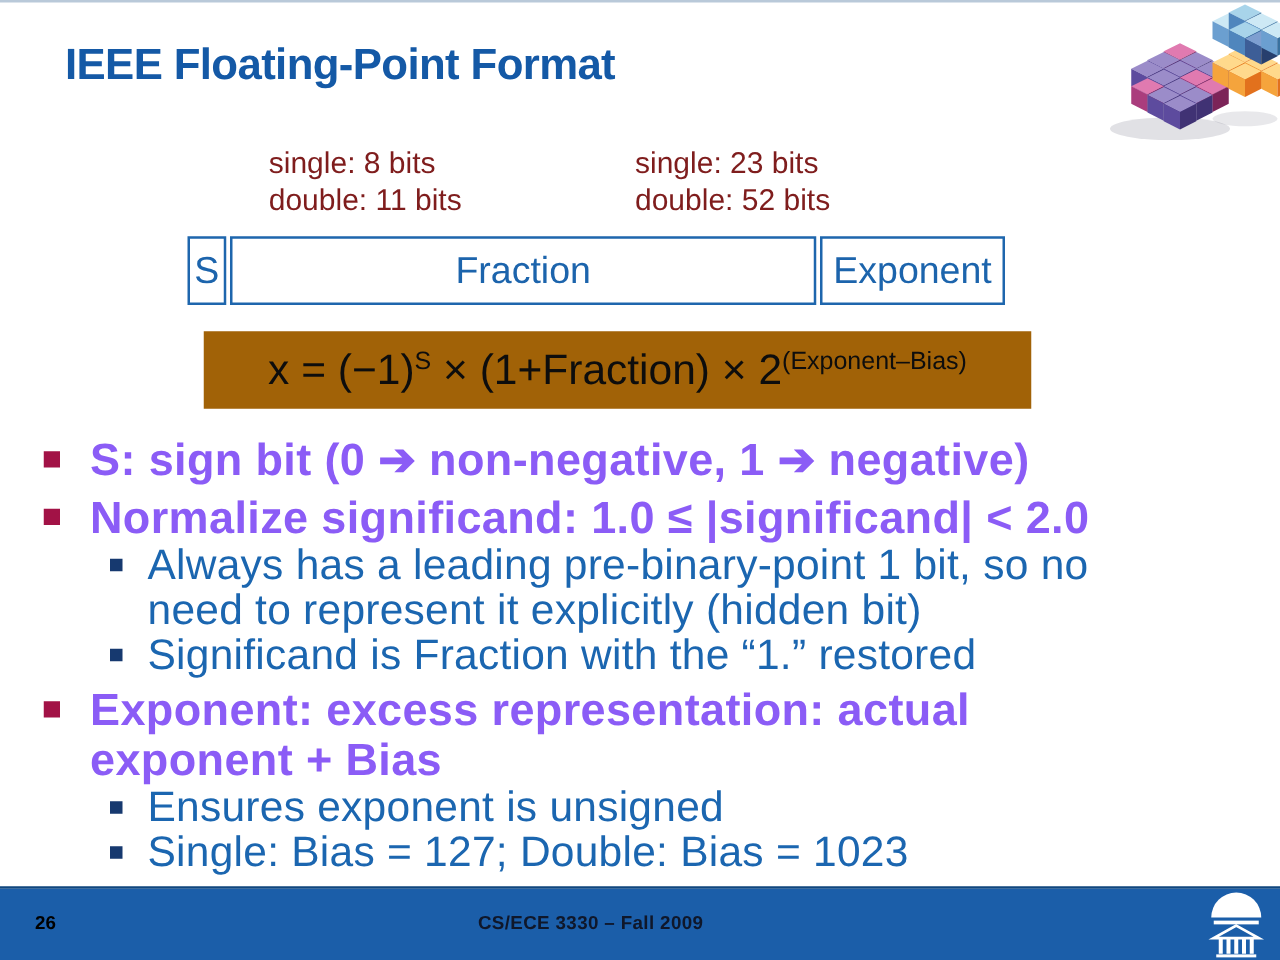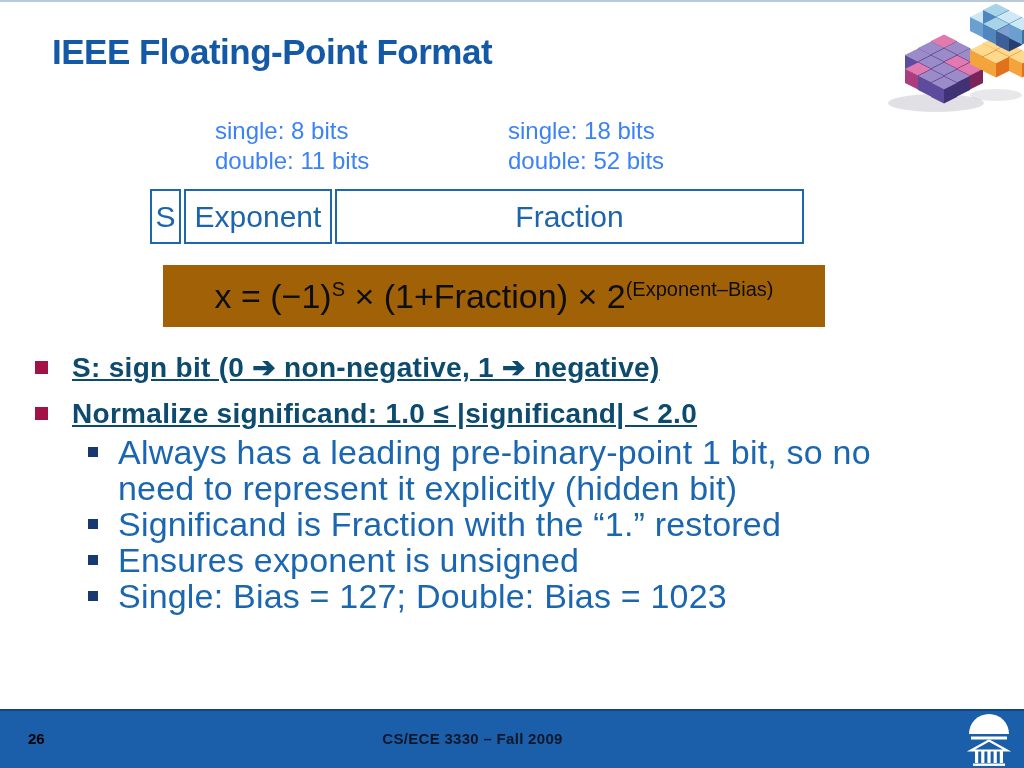--- a/index.html
+++ b/index.html
@@ -5,41 +5,41 @@
   html,body{margin:0;padding:0;background:#fff;}
   .slide{position:relative;width:1024px;height:768px;background:#ffffff;overflow:hidden;
          font-family:"Liberation Sans",sans-serif;}
   .topline{position:absolute;left:0;top:0;width:1024px;height:2px;background:#b9c9d9;}
 
   .title{position:absolute;left:52px;top:32px;font-size:35px;font-weight:bold;
          color:#1459a6;letter-spacing:-0.5px;}
 
   .logo{position:absolute;left:878px;top:2px;width:150px;height:114px;}
 
-  .bitlabels{position:absolute;top:116px;font-size:24px;color:#3b82f6;line-height:30px;}
+  .bitlabels{position:absolute;top:116px;font-size:24px;color:#7f1d1d;line-height:30px;}
   .bitlabels.exp{left:215px;}
   .bitlabels.frac{left:508px;}
 
   .ftable{position:absolute;left:150px;top:189px;width:654px;height:55px;display:flex;gap:3px;}
   .ftable .cell{border:2px solid #1e66ad;color:#1c64ac;font-size:30px;display:flex;
                 align-items:center;justify-content:center;box-sizing:border-box;background:#fff;}
   .cell.s{flex:0 0 31px;}
   .cell.exp{flex:0 0 148px;}
   .cell.frac{flex:1 1 auto;}
 
   .formula{position:absolute;left:163px;top:265px;width:662px;height:62px;background:#a16207;
            color:#0d0d0d;font-size:34px;line-height:62px;text-align:center;white-space:nowrap;}
   .formula .sup{font-size:20px;position:relative;top:-12px;}
 
   .bullets{position:absolute;left:30px;top:342px;width:968px;}
   .row{display:flex;align-items:flex-start;}
   .row.l1{margin-top:6px;}
   .m1{flex:0 0 13px;width:13px;height:13px;background:#a21246;margin:13px 24px 0 5px;}
   .m2{flex:0 0 10px;width:10px;height:10px;background:#16396f;margin:13px 20px 0 58px;}
-  .t1{font-size:28px;line-height:40px;font-weight:bold;color:#0c4a6e;letter-spacing:0.3px;text-decoration:underline;}
+  .t1{font-size:36px;line-height:40px;font-weight:bold;color:#8b5cf6;letter-spacing:0.3px;}
   .t2{font-size:34px;line-height:36px;color:#1b66b0;letter-spacing:0.2px;}
 
   .footline{position:absolute;left:0;top:709px;width:1024px;height:2px;background:#10477e;}
   .footbar{position:absolute;left:0;top:711px;width:1024px;height:57px;background:#1b5ea9;}
   .pagenum{position:absolute;left:28px;top:730px;font-size:15px;font-weight:bold;color:#000000;}
   .course{position:absolute;left:0;top:730px;width:945px;text-align:center;
           font-size:15px;font-weight:bold;color:#0f172a;letter-spacing:0.3px;}
   .rotunda{position:absolute;left:962px;top:712px;width:54px;height:56px;}
 </style>
 </head>
@@ -130,28 +130,28 @@
         <polygon points="131,21 144,27.5 144,41.5 131,35" fill="#6b9fd0"></polygon>
         <polygon points="157,21 144,27.5 144,41.5 157,35" fill="#39719f"></polygon>
       </g>
   </svg>
 
   <div class="bitlabels exp">
     <div>single: 8 bits</div>
     <div>double: 11 bits</div>
   </div>
   <div class="bitlabels frac">
-    <div>single: 18 bits</div>
+    <div>single: 23 bits</div>
     <div>double: 52 bits</div>
   </div>
 
   <div class="ftable">
     <div class="cell s">S</div>
+    <div class="cell frac">Fraction</div>
     <div class="cell exp">Exponent</div>
-    <div class="cell frac">Fraction</div>
   </div>
 
   <div class="formula"><span>x = (−1)</span><span class="sup">S</span><span> × (1+Fraction) × 2</span><span class="sup">(Exponent–Bias)</span></div>
 
   <div class="bullets">
     <div class="row l1">
       <div class="m1"></div>
       <div class="t1">S: sign bit (0 ➔ non-negative, 1 ➔ negative)</div>
     </div>
     <div class="row l1">
@@ -161,20 +161,27 @@
     <div class="row">
       <div class="m2"></div>
       <div class="t2">
         <div>Always has a leading pre-binary-point 1 bit, so no</div>
         <div>need to represent it explicitly (hidden bit)</div>
       </div>
     </div>
     <div class="row">
       <div class="m2"></div>
       <div class="t2">Significand is Fraction with the “1.” restored</div>
+    </div>
+    <div class="row l1">
+      <div class="m1"></div>
+      <div class="t1">
+        <div>Exponent: excess representation: actual</div>
+        <div>exponent + Bias</div>
+      </div>
     </div>
     <div class="row">
       <div class="m2"></div>
       <div class="t2">Ensures exponent is unsigned</div>
     </div>
     <div class="row">
       <div class="m2"></div>
       <div class="t2">Single: Bias = 127; Double: Bias = 1023</div>
     </div>
   </div>

